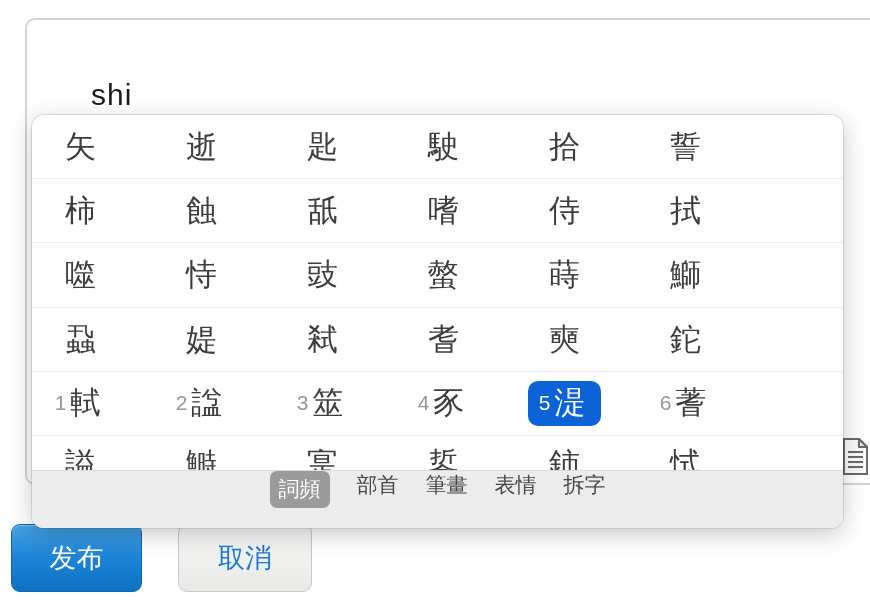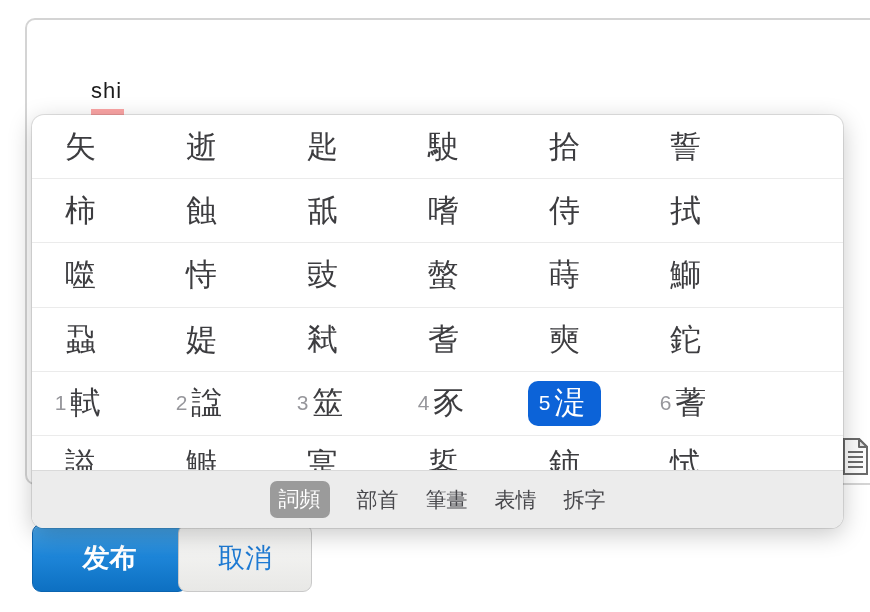--- a/index.html
+++ b/index.html
@@ -7,22 +7,22 @@
               font-family:"Liberation Sans","DejaVu Sans",sans-serif; }
   body { position:relative; }
 
   
   .editor {
     position:absolute; left:25px; top:18px; width:900px; height:467px;
     background:#ffffff; border:2px solid #d4d4d4; border-radius:10px;
   }
   .composition {
     position:absolute; left:64px; top:58px;
-    font-size:22px; color:#1c1c1c; letter-spacing:1px;
-    border-bottom:6px solid #fca5a5; padding:0 2px 5px 0;
+    font-size:30px; color:#1c1c1c; letter-spacing:1px;
+    border-bottom:4px solid #fca5a5; padding:0 2px 5px 0;
   }
   
   .doc-icon { position:absolute; left:842px; top:437px; width:27px; height:39px; }
 
   
   .ime-popup {
     position:absolute; left:32px; top:115px; width:811px; height:413px;
     background:#ffffff; border-radius:12px; z-index:5; overflow:hidden;
     box-shadow:0 0 0 1px rgba(0,0,0,0.10), 0 6px 24px rgba(0,0,0,0.22);
   }
@@ -41,40 +41,39 @@
     display:flex; align-items:center; border-radius:10px;
     padding:6px 16px 8px 11px;
   }
   .ncell.selected .pill { background:#0c63d8; }
   .ncell.selected .num, .ncell.selected .nchar { color:#ffffff; }
 
   
   .ime-footer {
     position:absolute; left:0; right:0; bottom:0; height:58px;
     background:#ececec; border-top:1px solid #dadada;
-    display:flex; align-items:center; justify-content:center; gap:27px;
+    display:flex; align-items:flex-start; justify-content:center; gap:27px;
     font-size:21px; color:#48484c;
   }
   .tab { cursor:default; }
   .tab.active {
     background:#9b9b9b; color:#ffffff; border-radius:7px; padding:4px 9px 5px;
   }
 
   
   .btn {
     position:absolute; top:524px; height:68px; border-radius:9px;
     display:flex; align-items:center; justify-content:center;
     font-size:27px; z-index:1;
   }
   .btn-publish {
-    left:32px; width:155px;
+    left:11px; width:131px;
     background:linear-gradient(180deg,#46a2e4 0%,#1d85d8 48%,#0d70c2 100%);
     border:1px solid #0a64b0; color:#ffffff;
     box-shadow:inset 0 1px 0 rgba(255,255,255,0.35);
-    font-weight:bold;
   }
   .btn-cancel {
     left:178px; width:134px;
     background:linear-gradient(180deg,#f9f9f8 0%,#e8e8e6 100%);
     border:1px solid #c9c9c9; color:#1e7ad3;
   }
 </style>
 </head>
 <body>
 

